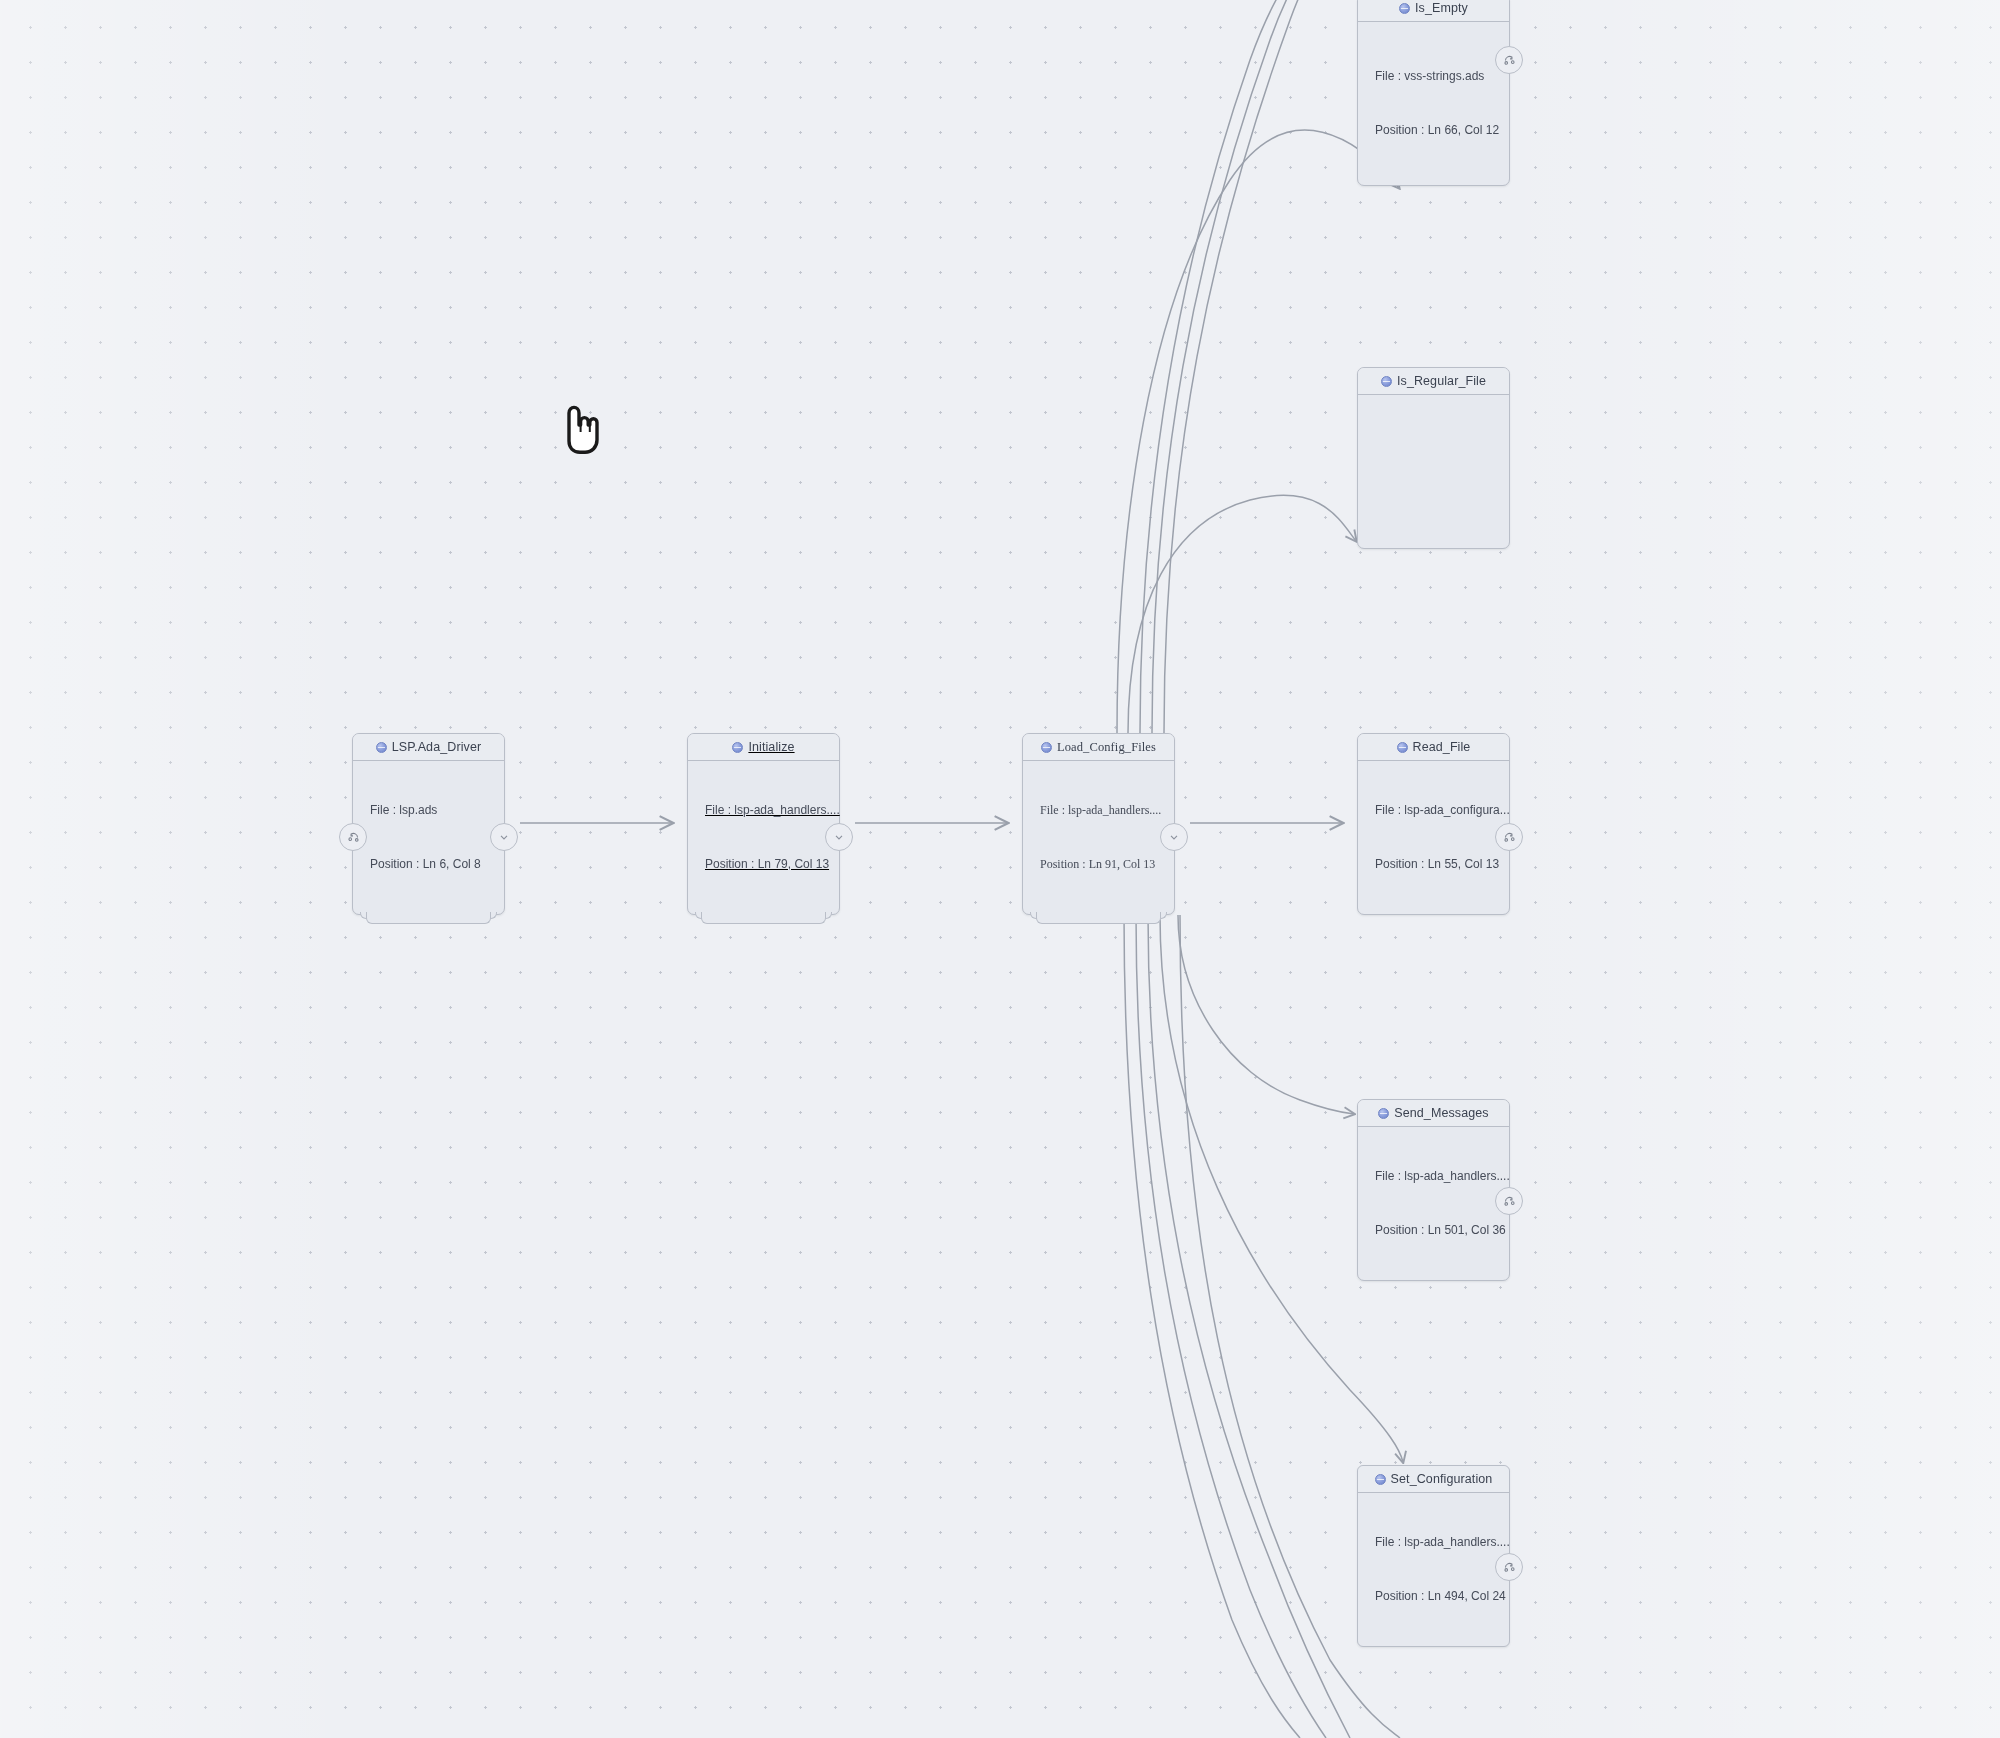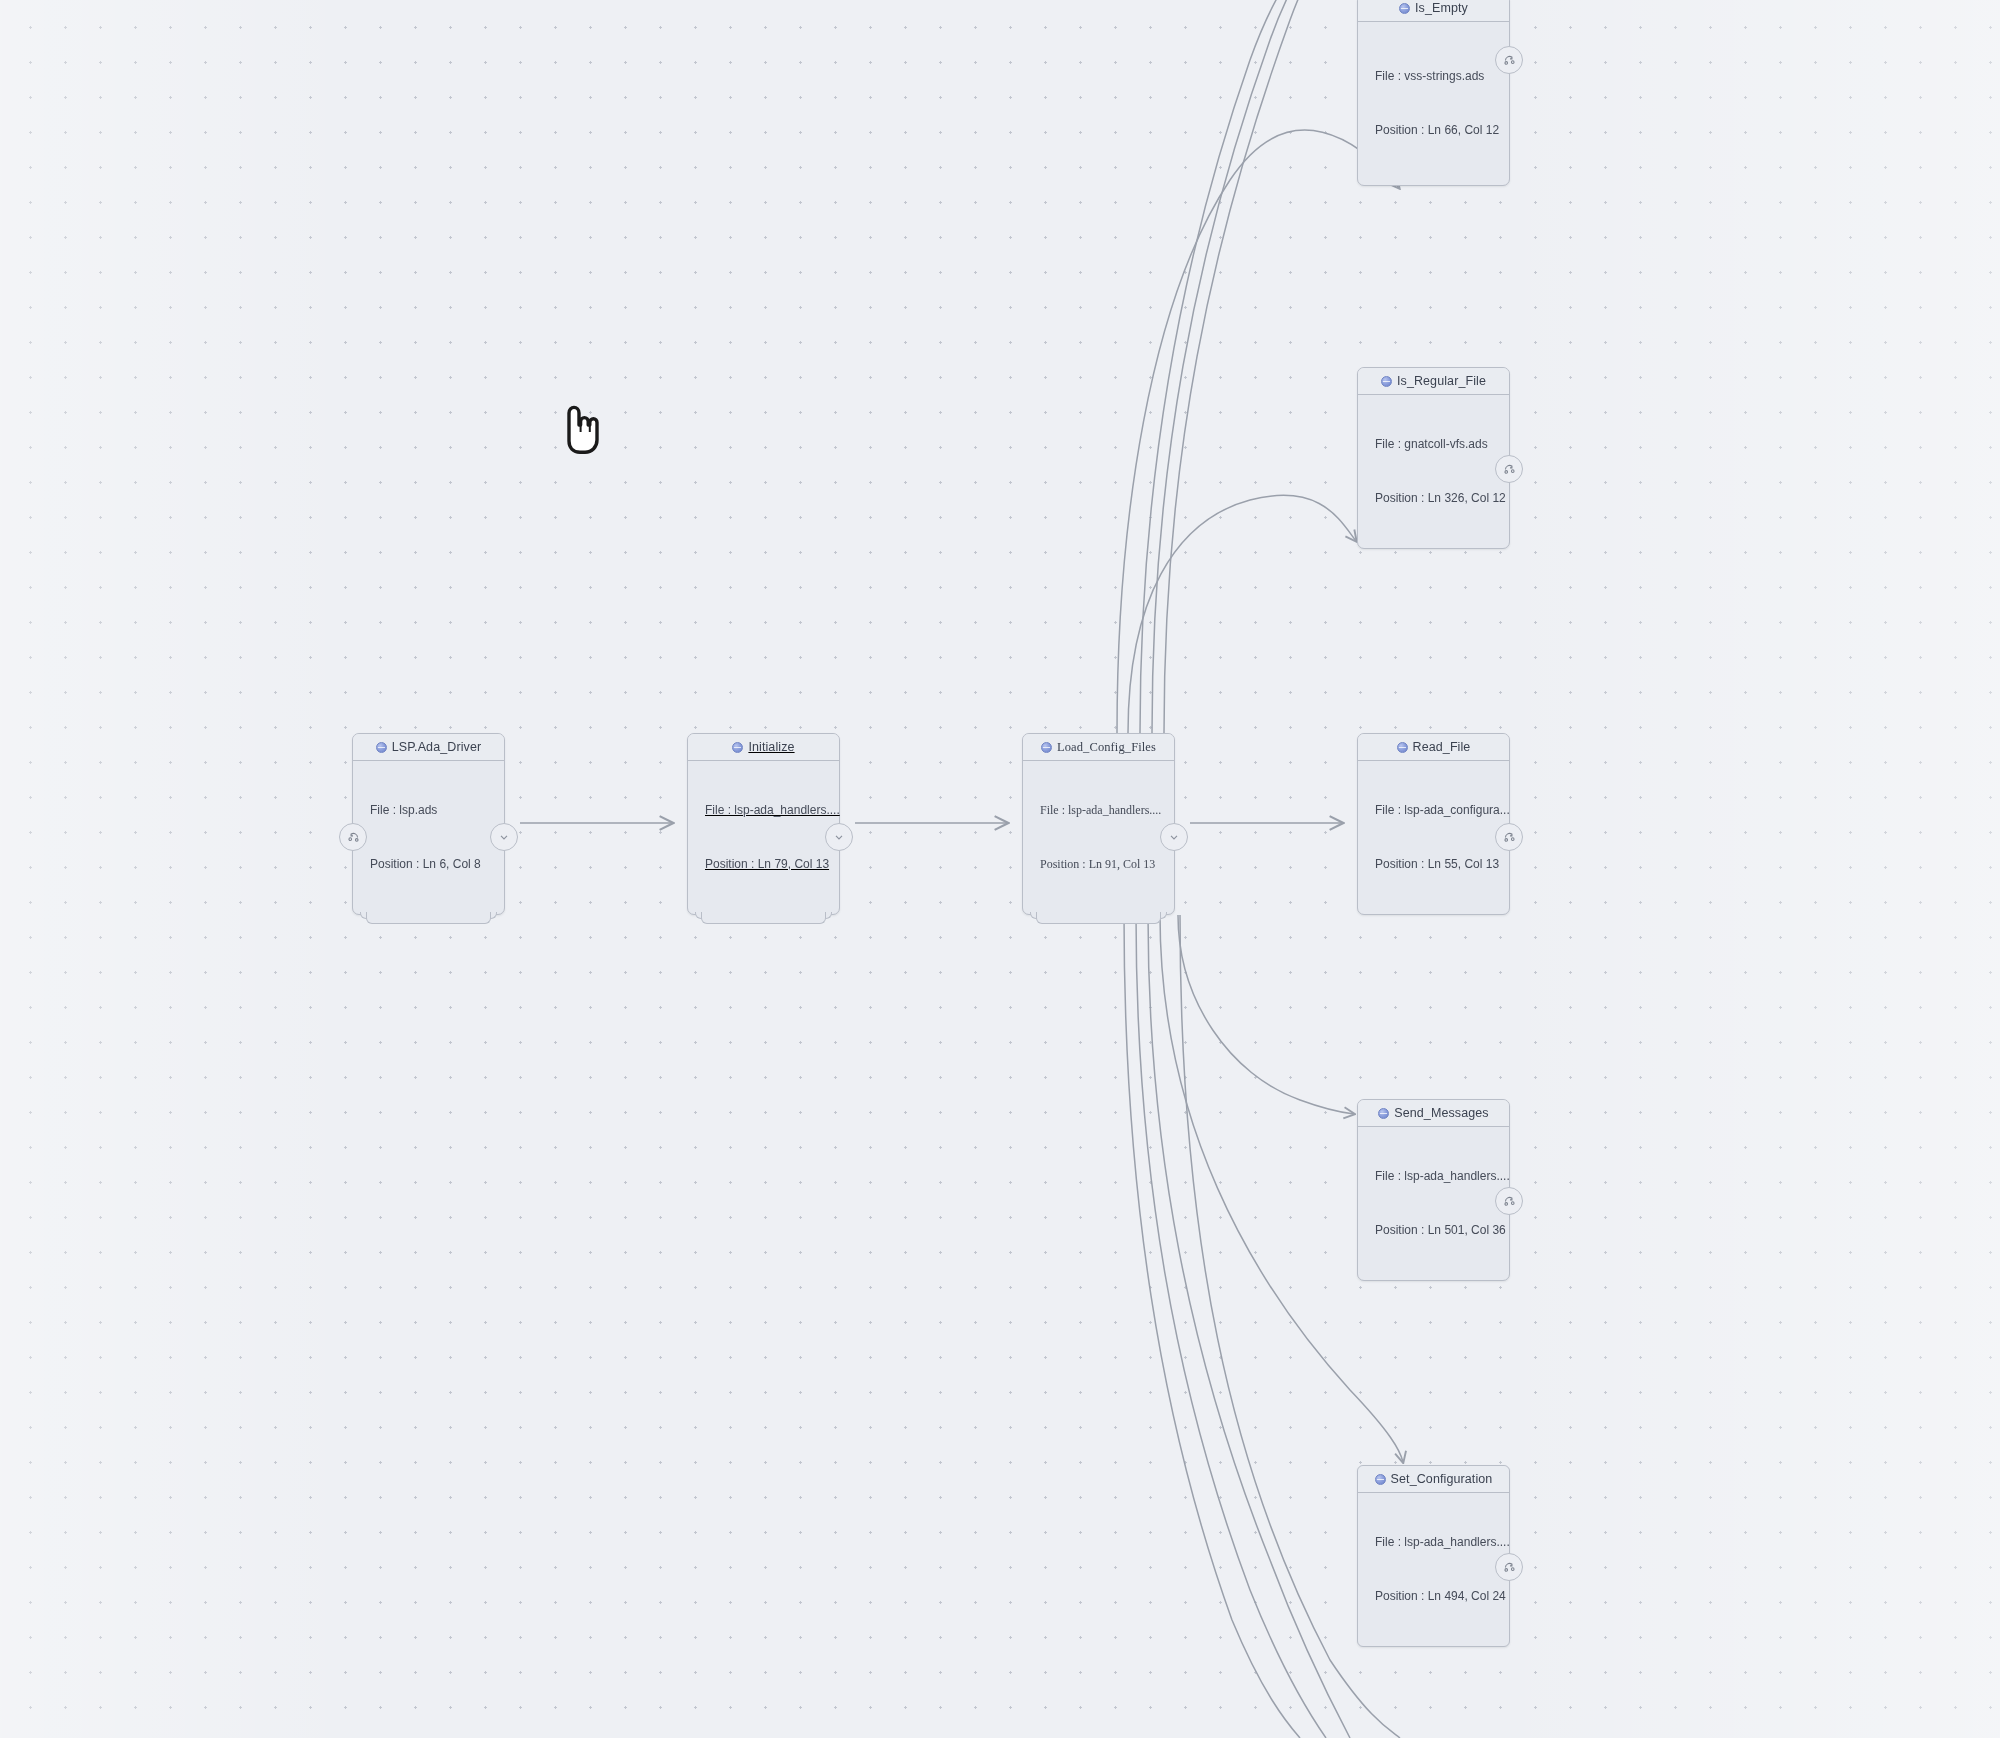--- a/index.html
+++ b/index.html
@@ -188,34 +188,20 @@
         </svg>
       </div>
     </div>
   </div>
 
   <div class="node" style="left:1357px; top:367px; width:153px; height:182px;">
     <div class="node-header">
       <span class="pkg-icon"></span>
       <span class="node-title">Is_Regular_File</span>
     </div>
-    <div class="node-body">
-      <div class="node-lines">
-        <div>File : gnatcoll-vfs.ads</div>
-        <div class="line2">Position : Ln 326, Col 12</div>
-      </div>
-      <div class="port right" style="top:60px;">
-        <svg width="13" height="13" viewBox="0 0 16 16" fill="none" stroke="#7c828e" stroke-width="1.3">
-          <path d="M3 8 A5 5 0 0 1 11 4"></path>
-            <path d="M11 3.5 L11 6 L8.6 6"></path>
-          <circle cx="4" cy="11" r="1.6"></circle>
-            <circle cx="12" cy="10" r="1.6"></circle>
-        </svg>
-      </div>
-    </div>
   </div>
 
   <div class="node collapsed-stack" style="left:352px; top:733px; width:153px; height:182px;">
     <div class="node-header">
       <span class="pkg-icon"></span>
       <span class="node-title">LSP.Ada_Driver</span>
     </div>
     <div class="node-body">
       <div class="node-lines">
         <div>File : lsp.ads</div>

